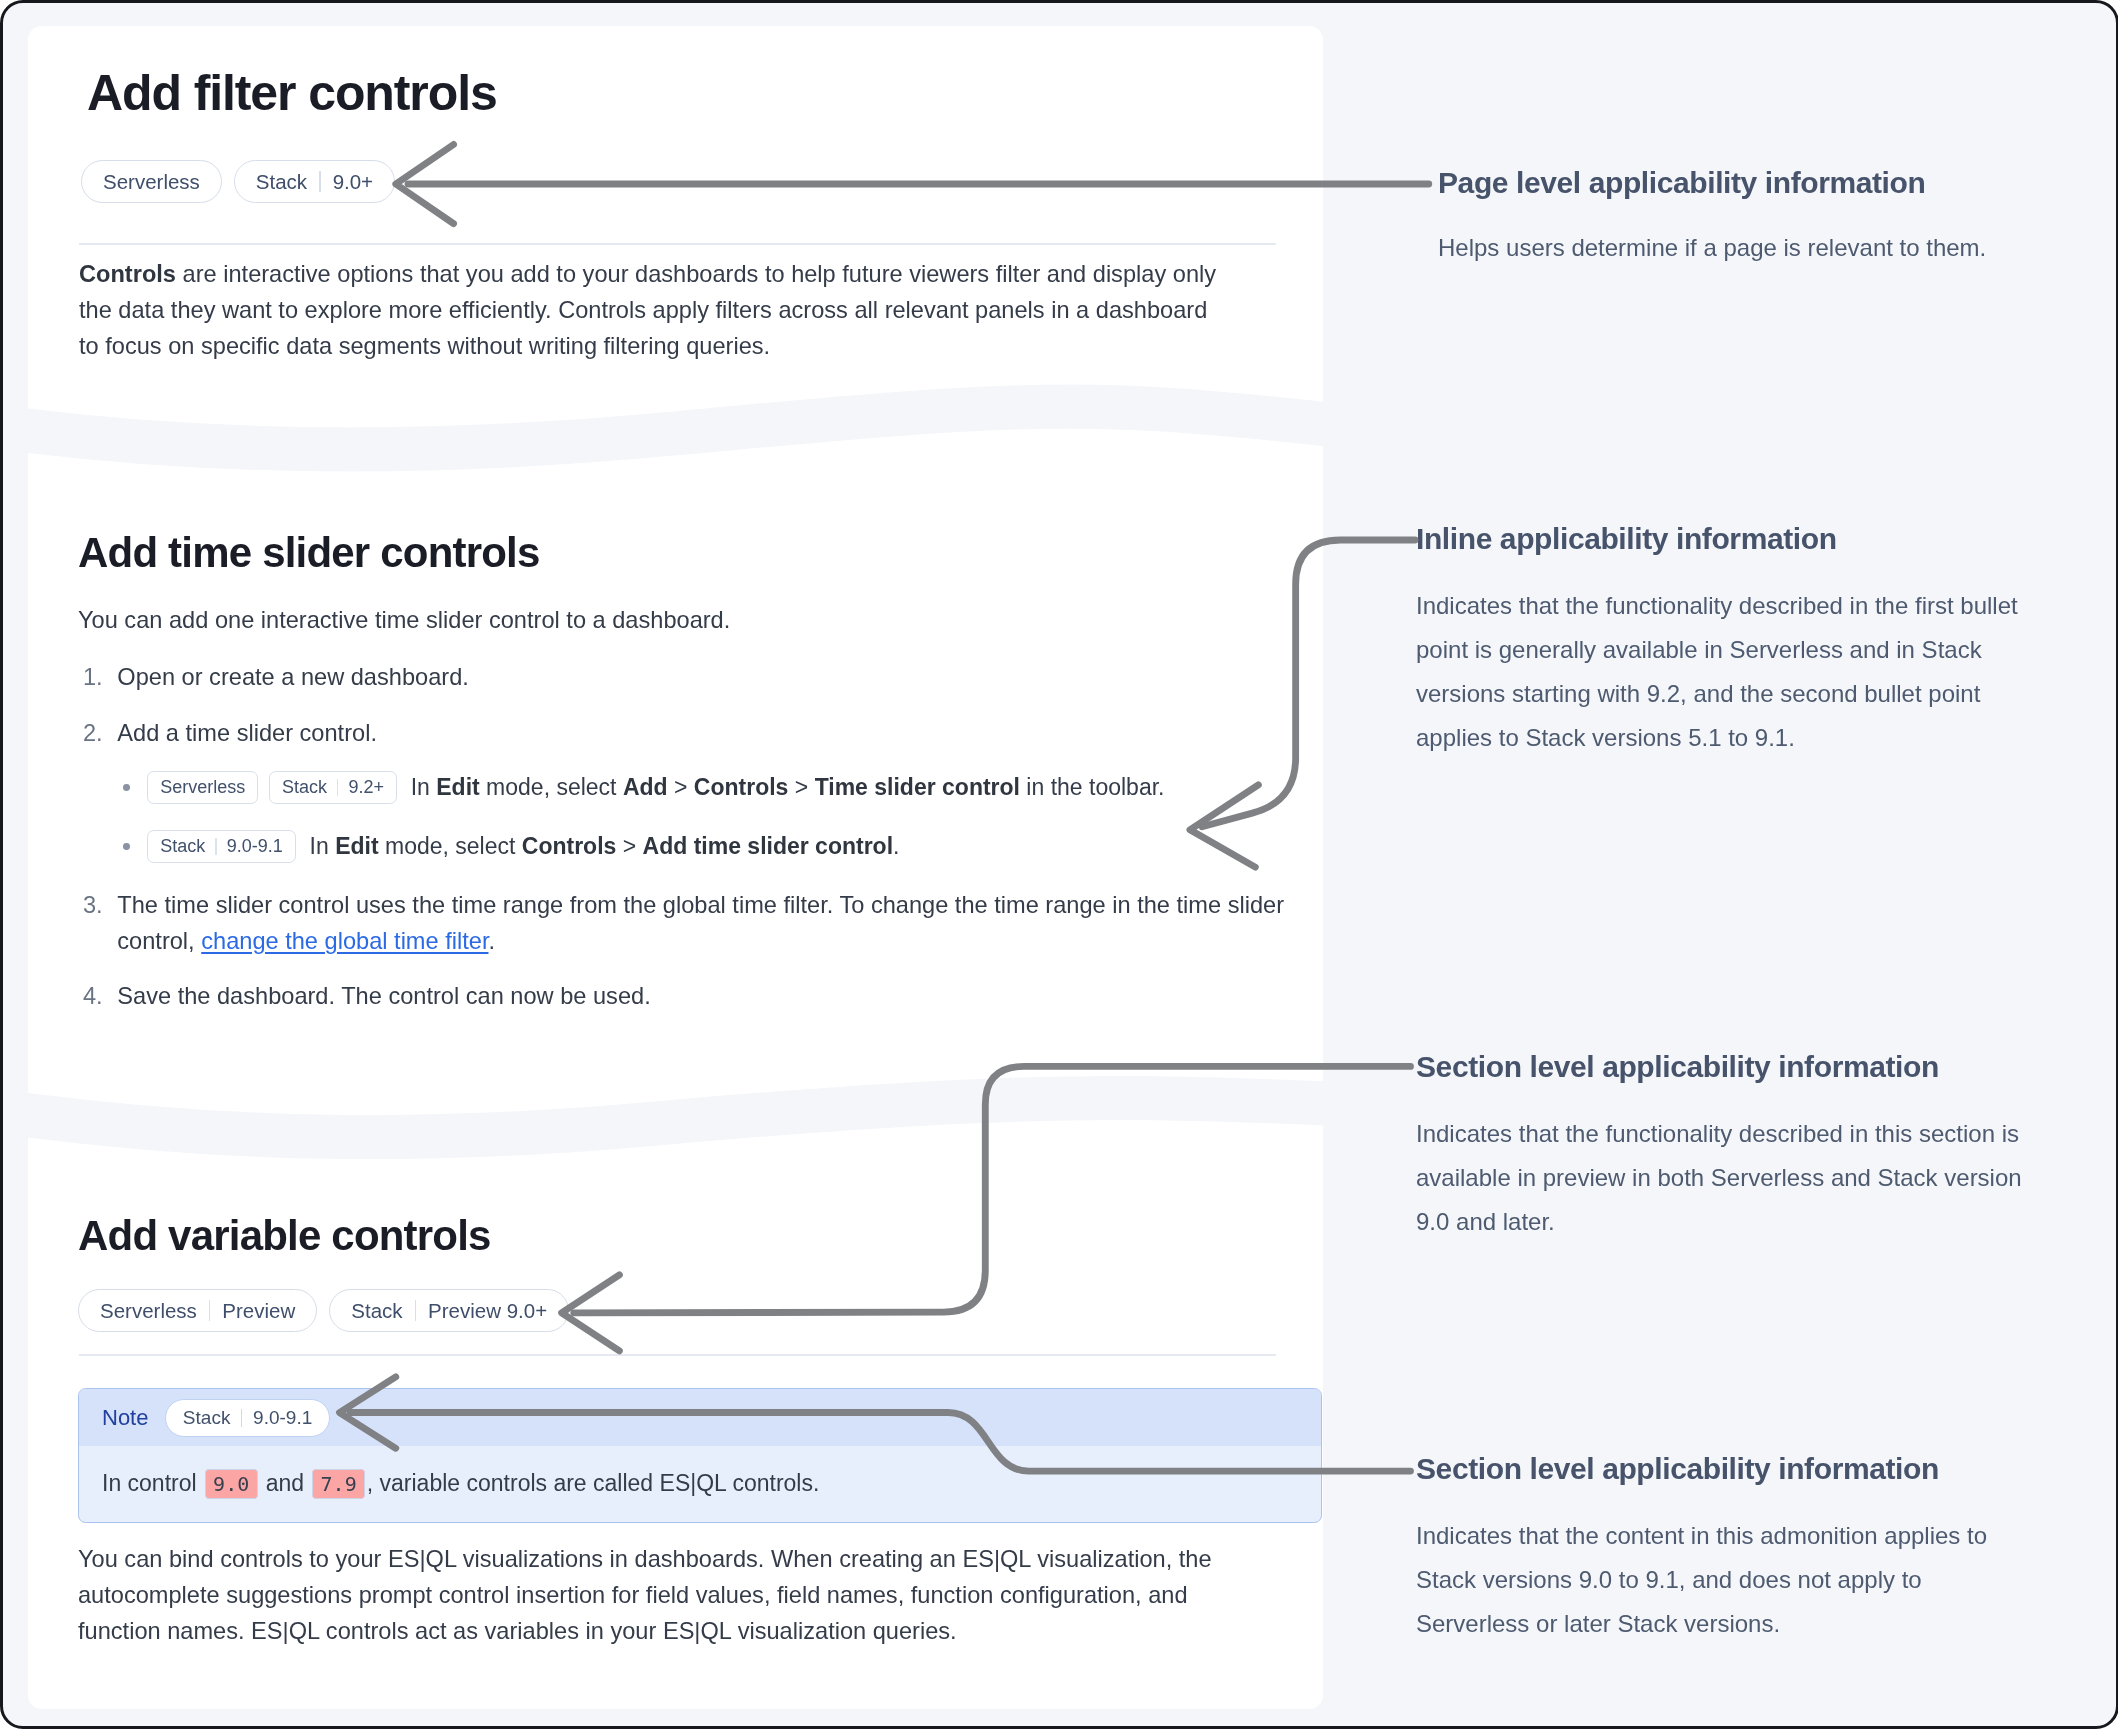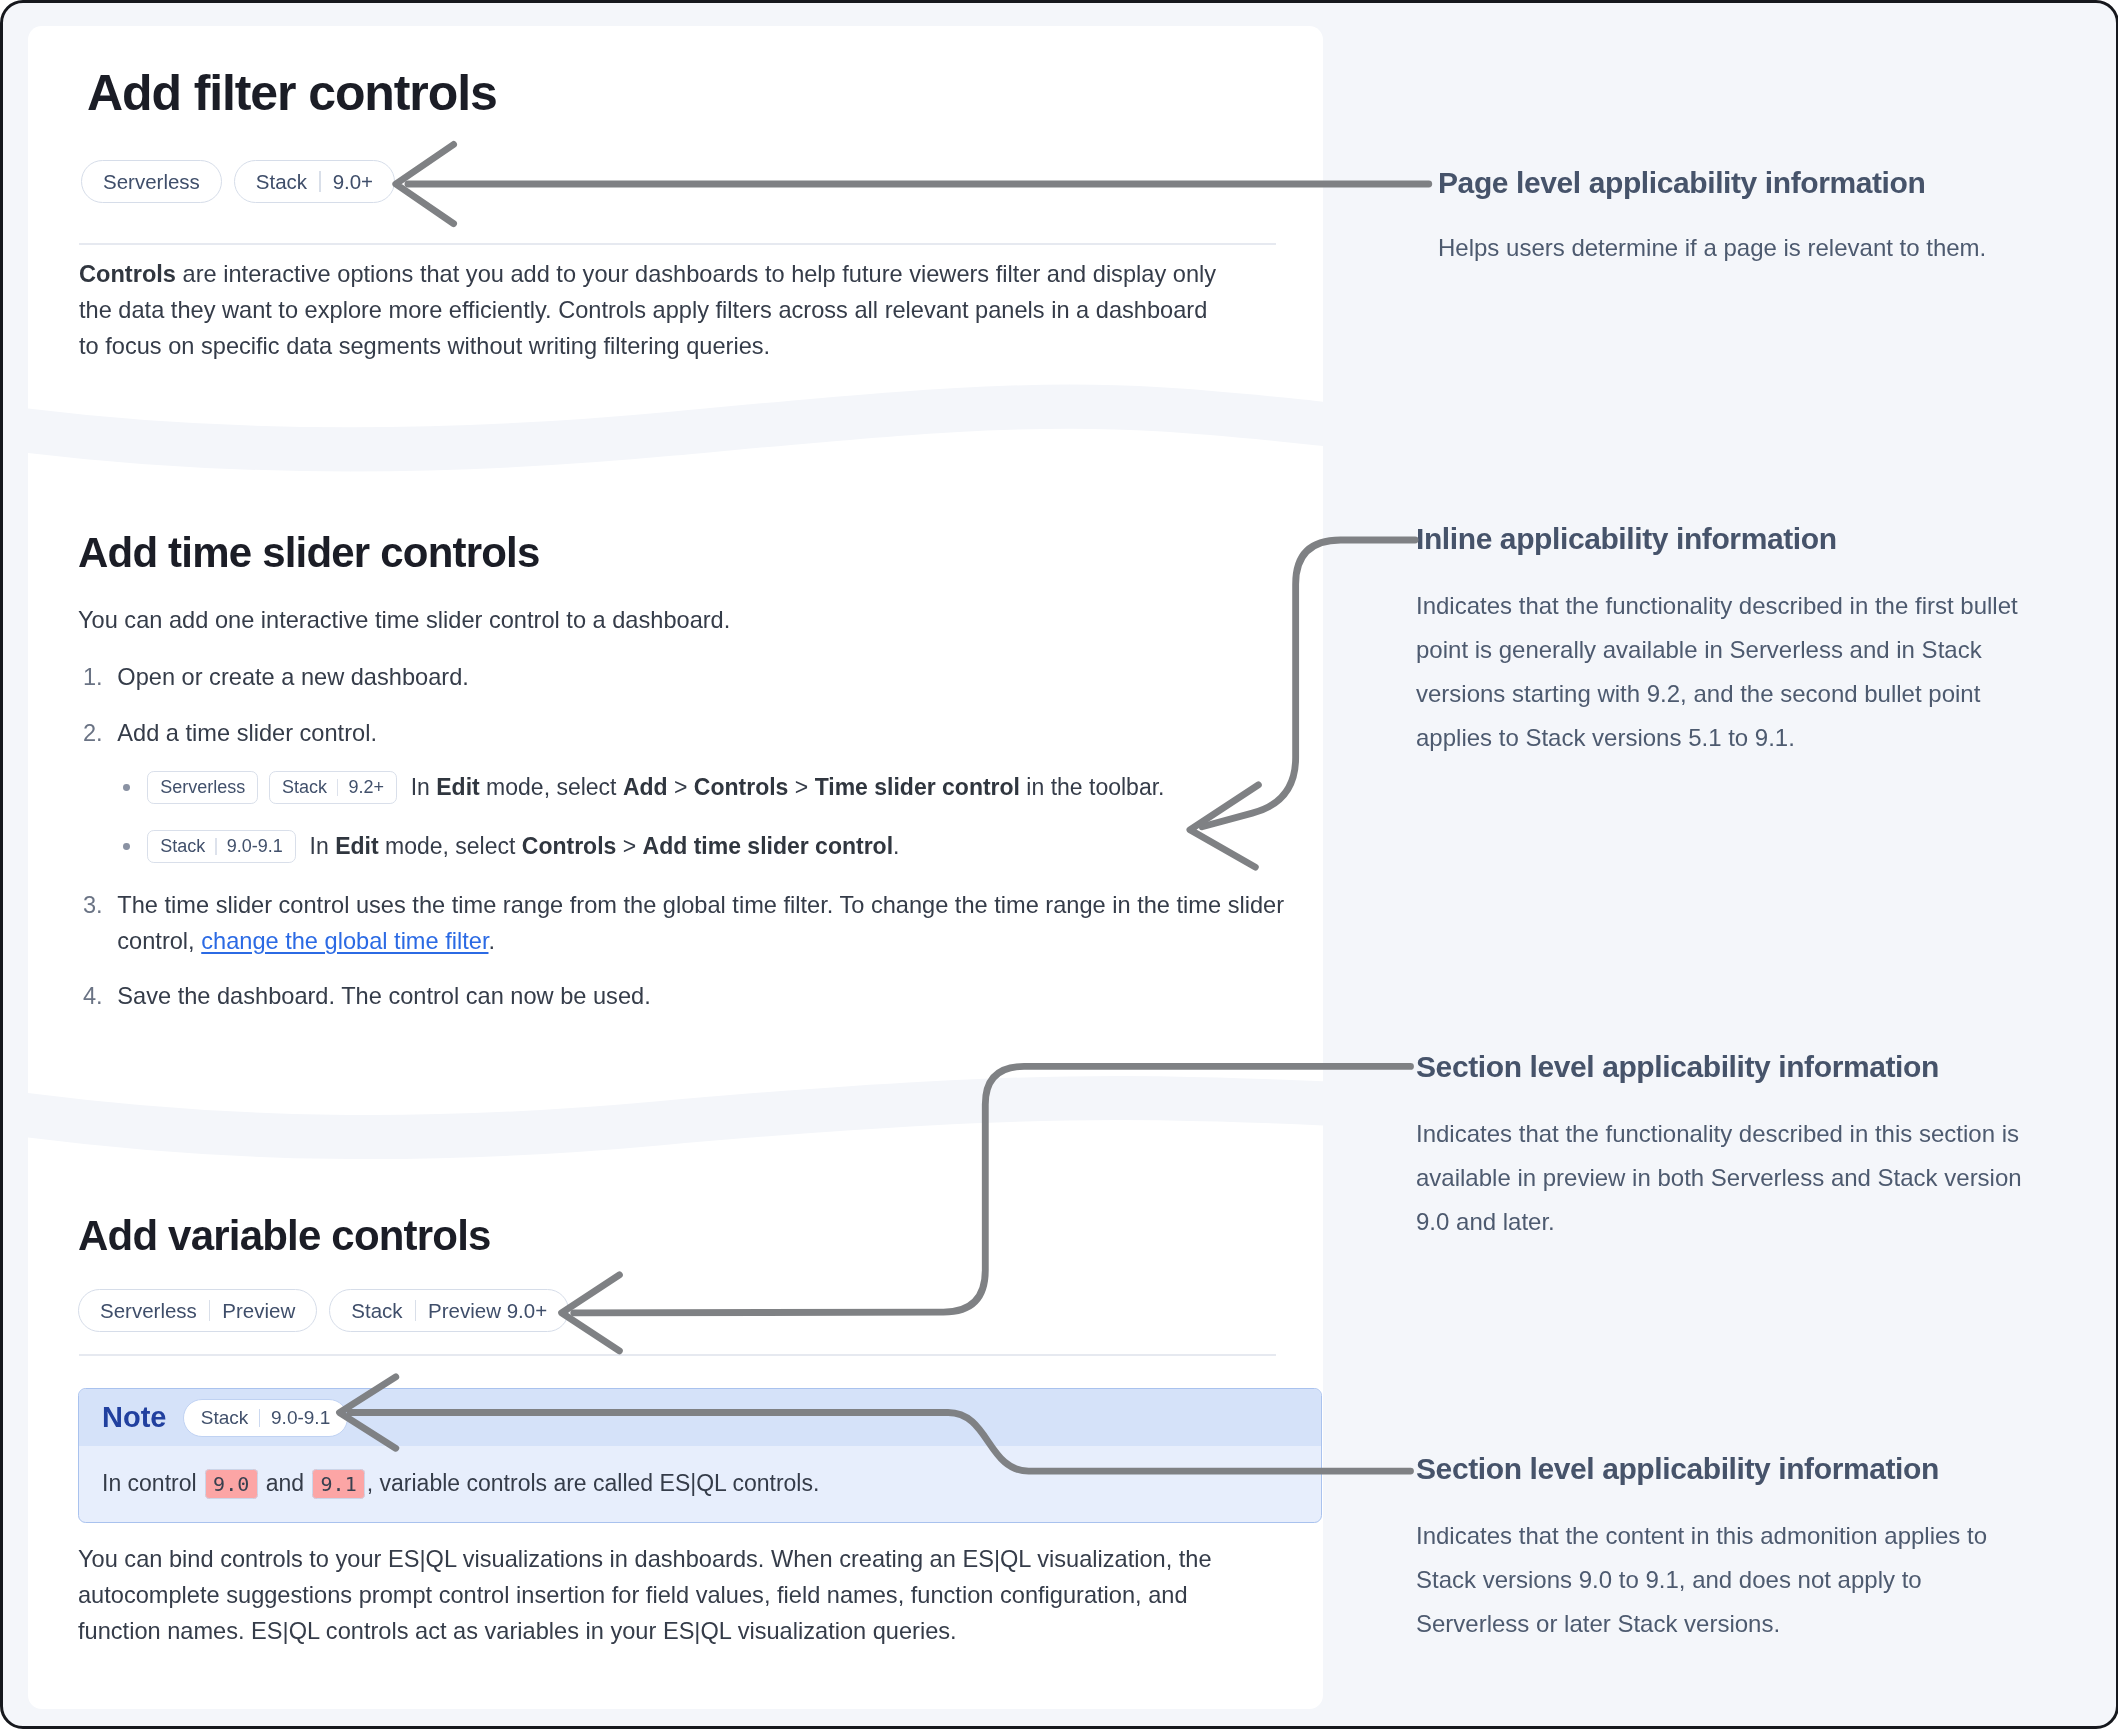--- a/index.html
+++ b/index.html
@@ -46,21 +46,21 @@
   .bulrow .ibadge + .ibadge{margin-left:10.6px;}
   .rich{font-size:23px;color:#353c49;line-height:35px;}
   .bulrow .rich{margin-left:13.7px;white-space:nowrap;}
   a.link{color:#2b6ae4;text-decoration:underline;text-underline-offset:3px;cursor:pointer;}
   
   .note{
     width:1244px;border:1.5px solid #a9c2ee;border-radius:7.6px;overflow:hidden;
     background:#e7eefc;
   }
   .note-head{height:57px;background:#d5e2f9;display:flex;align-items:center;padding:0 23px;gap:16.7px;}
-  .note-title{font-size:29px;font-weight:700;color:#21409f;}
+  .note-title{font-size:22px;font-weight:400;color:#21409f;}
   .npill{
     display:inline-flex;align-items:center;height:38px;padding:0 16.7px;background:#fff;
     border:1.5px solid #c0d2f2;border-radius:20px;font-size:19px;color:#41506b;white-space:nowrap;
   }
   .npill .bsep{width:1.5px;height:18px;background:#ccd9f0;margin:0 10.6px;}
   .note-body{height:76px;display:flex;align-items:center;padding:0 23px;font-size:23px;color:#353c49;}
   .code{
     font-family:"DejaVu Sans Mono","Liberation Mono",monospace;font-size:20px;color:#37404f;
     background:#fca5a5;border:0.8px solid #ccd5e8;border-radius:4.6px;padding:2.3px 7.6px;margin:0 1.5px;
   }
@@ -165,21 +165,21 @@
   <div class="abs content note" style="left:75px;top:1385px;">
     <div class="note-head">
       <span class="note-title">Note</span>
       <span class="npill">
         <span>Stack</span>
         <span class="bsep"></span>
         <span>9.0-9.1</span>
       </span>
     </div>
     <div class="note-body">
-      <span class="rich"><span>In control </span><span class="code">9.0</span><span> and </span><span class="code">9.1</span><span>, variable controls are called ES|QL controls.</span></span>
+      <span class="rich"><span>In control </span><span class="code">9.0</span><span> and </span><span class="code">7.9</span><span>, variable controls are called ES|QL controls.</span></span>
     </div>
   </div>
 
   <div class="abs content para" style="left:75px;top:1538px;width:1149px;">You can bind controls to your ES|QL visualizations in dashboards. When creating an ES|QL visualization, the autocomplete suggestions prompt control insertion for field values, field names, function configuration, and function names. ES|QL controls act as variables in your ES|QL visualization queries.</div>
 
   <div class="abs" style="left:1435px;top:161px;width:609px;z-index:4;">
     <h3 class="ann-title">Page level applicability information</h3>
     <p class="ann-body" style="margin-top:24px;width:578px;">Helps users determine if a page is relevant to them.</p>
   </div>
 

